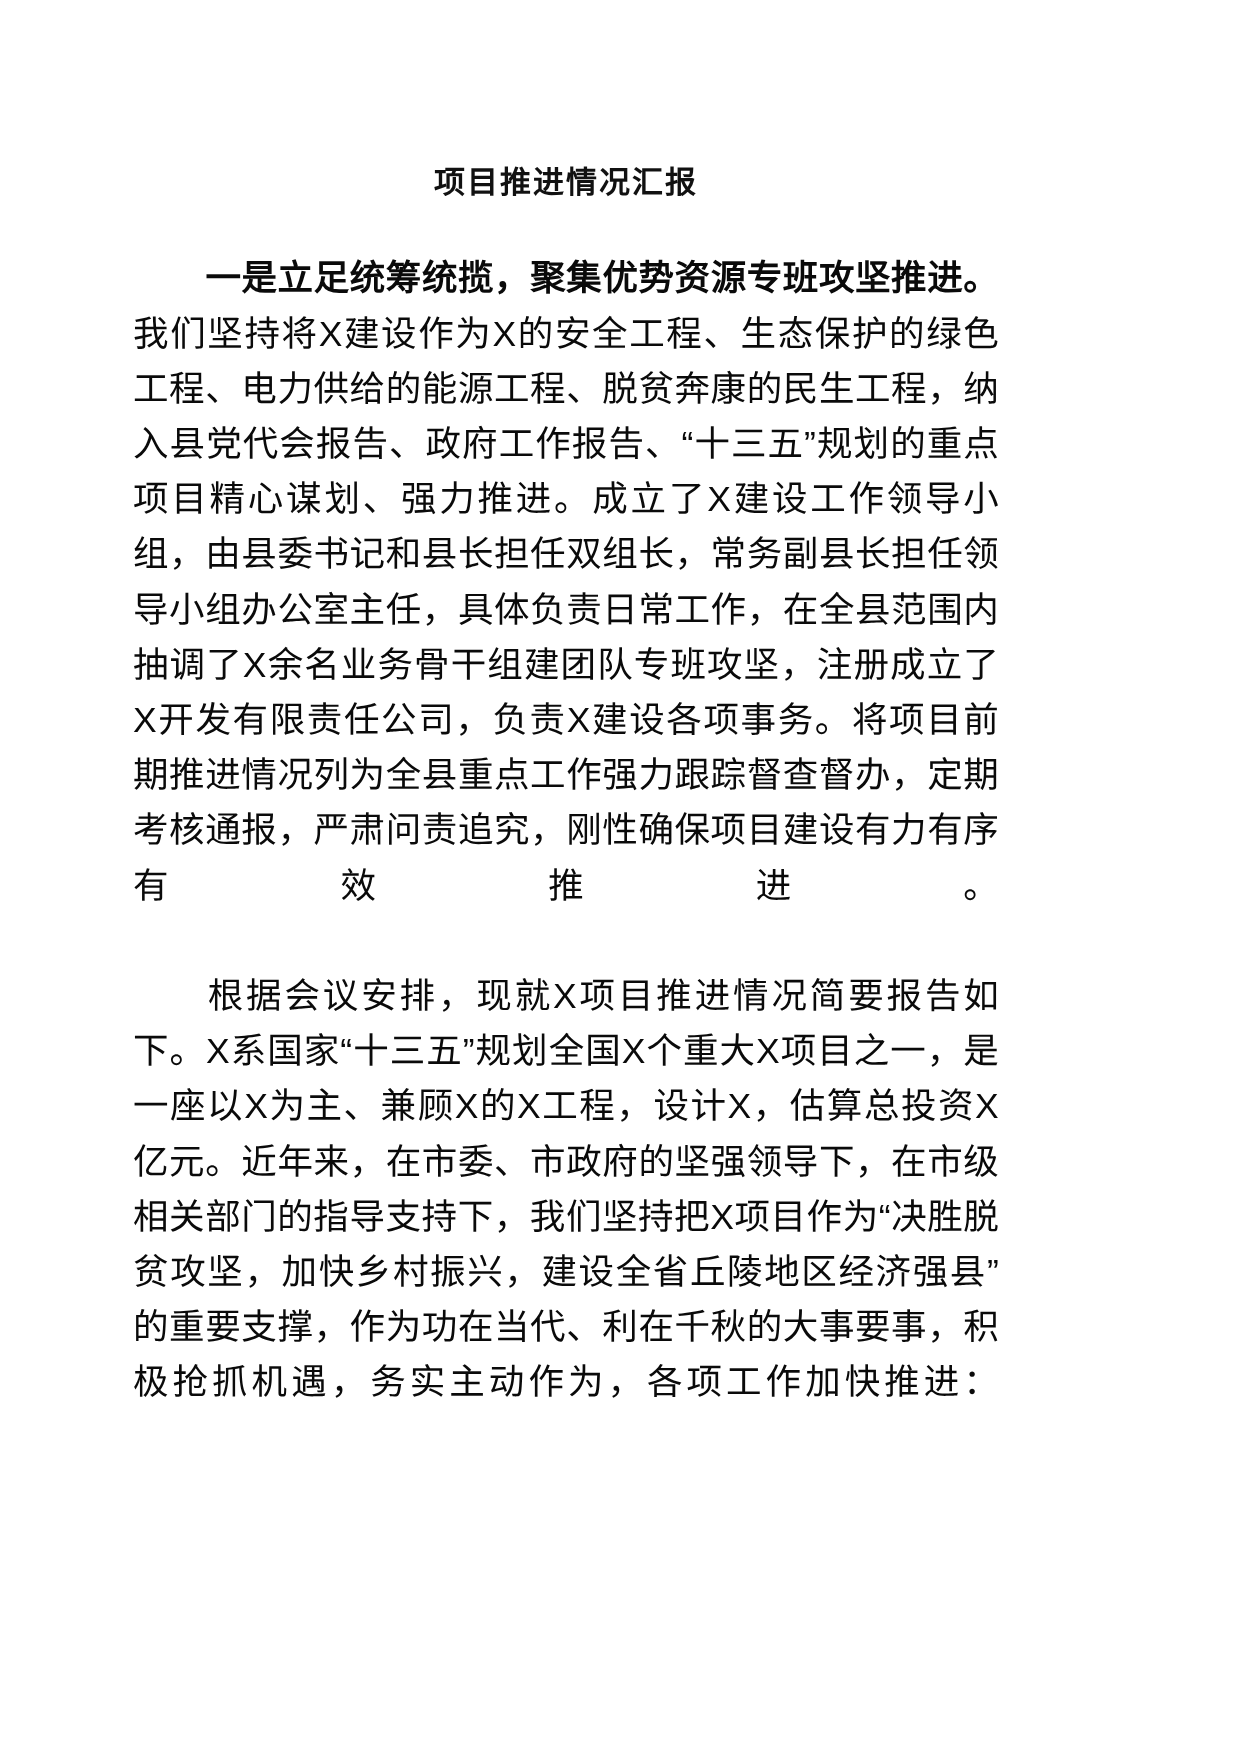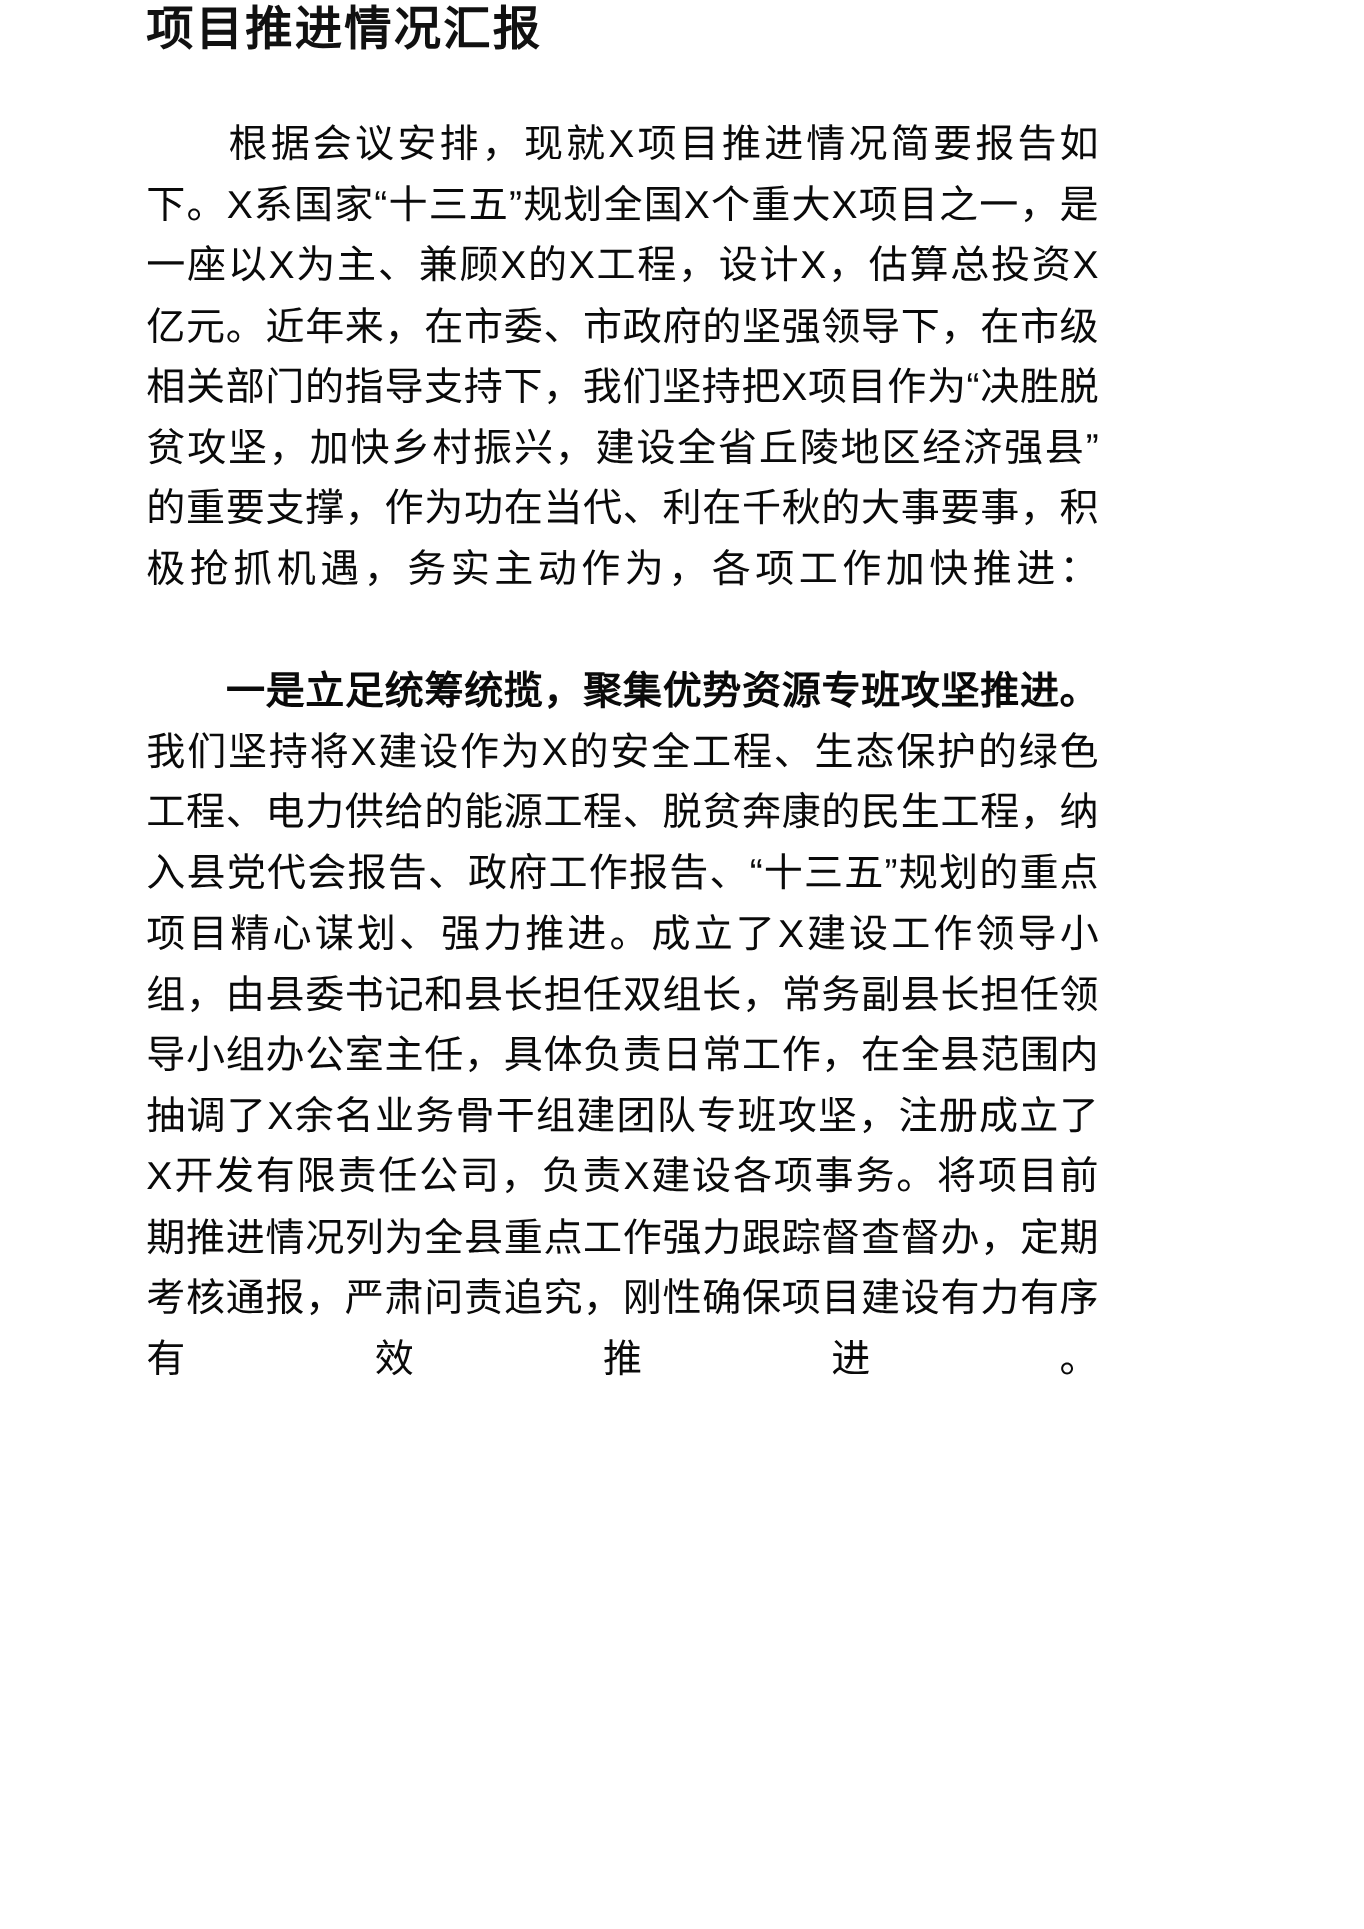--- a/index.html
+++ b/index.html
@@ -21,25 +21,27 @@
     box-sizing: border-box;
     overflow: hidden;
   }
   .page-inner {
     position: absolute;
     left: 133px;
     top: 0;
     width: 866px;
   }
   .doc-title {
-    font-size: 43px;
+    font-size: 31px;
     font-weight: 700;
+    text-align: center;
     letter-spacing: 2px;
     line-height: 1.3;
     margin: 0;
+    padding-top: 163px;
     padding-bottom: 0;
     color: #111111;
   }
   .body-block {
     margin-top: 48px;
   }
   .para {
     font-size: 35.5px;
     line-height: 55.2px;
     text-align: justify;
@@ -70,19 +72,19 @@
 </head>
 <body>
 
 <div class="page">
   <div class="page-inner">
 
     <h1 class="doc-title">项目推进情况汇报</h1>
 
     <div class="body-block">
 
+      <p class="para"><span class="indent"></span><span class="lead">一是立足统筹统揽，聚集优势资源专班攻坚推进。</span><span>我们坚持将X建设作为X的安全工程、生态保护的绿色工程、电力供给的能源工程、脱贫奔康的民生工程，纳入县党代会报告、政府工作报告、“十三五”规划的重点项目精心谋划、强力推进。成立了X建设工作领导小组，由县委书记和县长担任双组长，常务副县长担任领导小组办公室主任，具体负责日常工作，在全县范围内抽调了X余名业务骨干组建团队专班攻坚，注册成立了X开发有限责任公司，负责X建设各项事务。将项目前期推进情况列为全县重点工作强力跟踪督查督办，定期考核通报，严肃问责追究，刚性确保项目建设有力有序有效推进。</span></p>
+
       <p class="para"><span class="indent"></span><span>根据会议安排，现就X项目推进情况简要报告如下。X系国家“十三五”规划全国X个重大X项目之一，是一座以X为主、兼顾X的X工程，设计X，估算总投资X亿元。近年来，在市委、市政府的坚强领导下，在市级相关部门的指导支持下，我们坚持把X项目作为“决胜脱贫攻坚，加快乡村振兴，建设全省丘陵地区经济强县”的重要支撑，作为功在当代、利在千秋的大事要事，积极抢抓机遇，务实主动作为，各项工作加快推进：</span></p>
-
-      <p class="para"><span class="indent"></span><span class="lead">一是立足统筹统揽，聚集优势资源专班攻坚推进。</span><span>我们坚持将X建设作为X的安全工程、生态保护的绿色工程、电力供给的能源工程、脱贫奔康的民生工程，纳入县党代会报告、政府工作报告、“十三五”规划的重点项目精心谋划、强力推进。成立了X建设工作领导小组，由县委书记和县长担任双组长，常务副县长担任领导小组办公室主任，具体负责日常工作，在全县范围内抽调了X余名业务骨干组建团队专班攻坚，注册成立了X开发有限责任公司，负责X建设各项事务。将项目前期推进情况列为全县重点工作强力跟踪督查督办，定期考核通报，严肃问责追究，刚性确保项目建设有力有序有效推进。</span></p>
 
     </div>
   </div>
 </div>
 
 </body></html>

